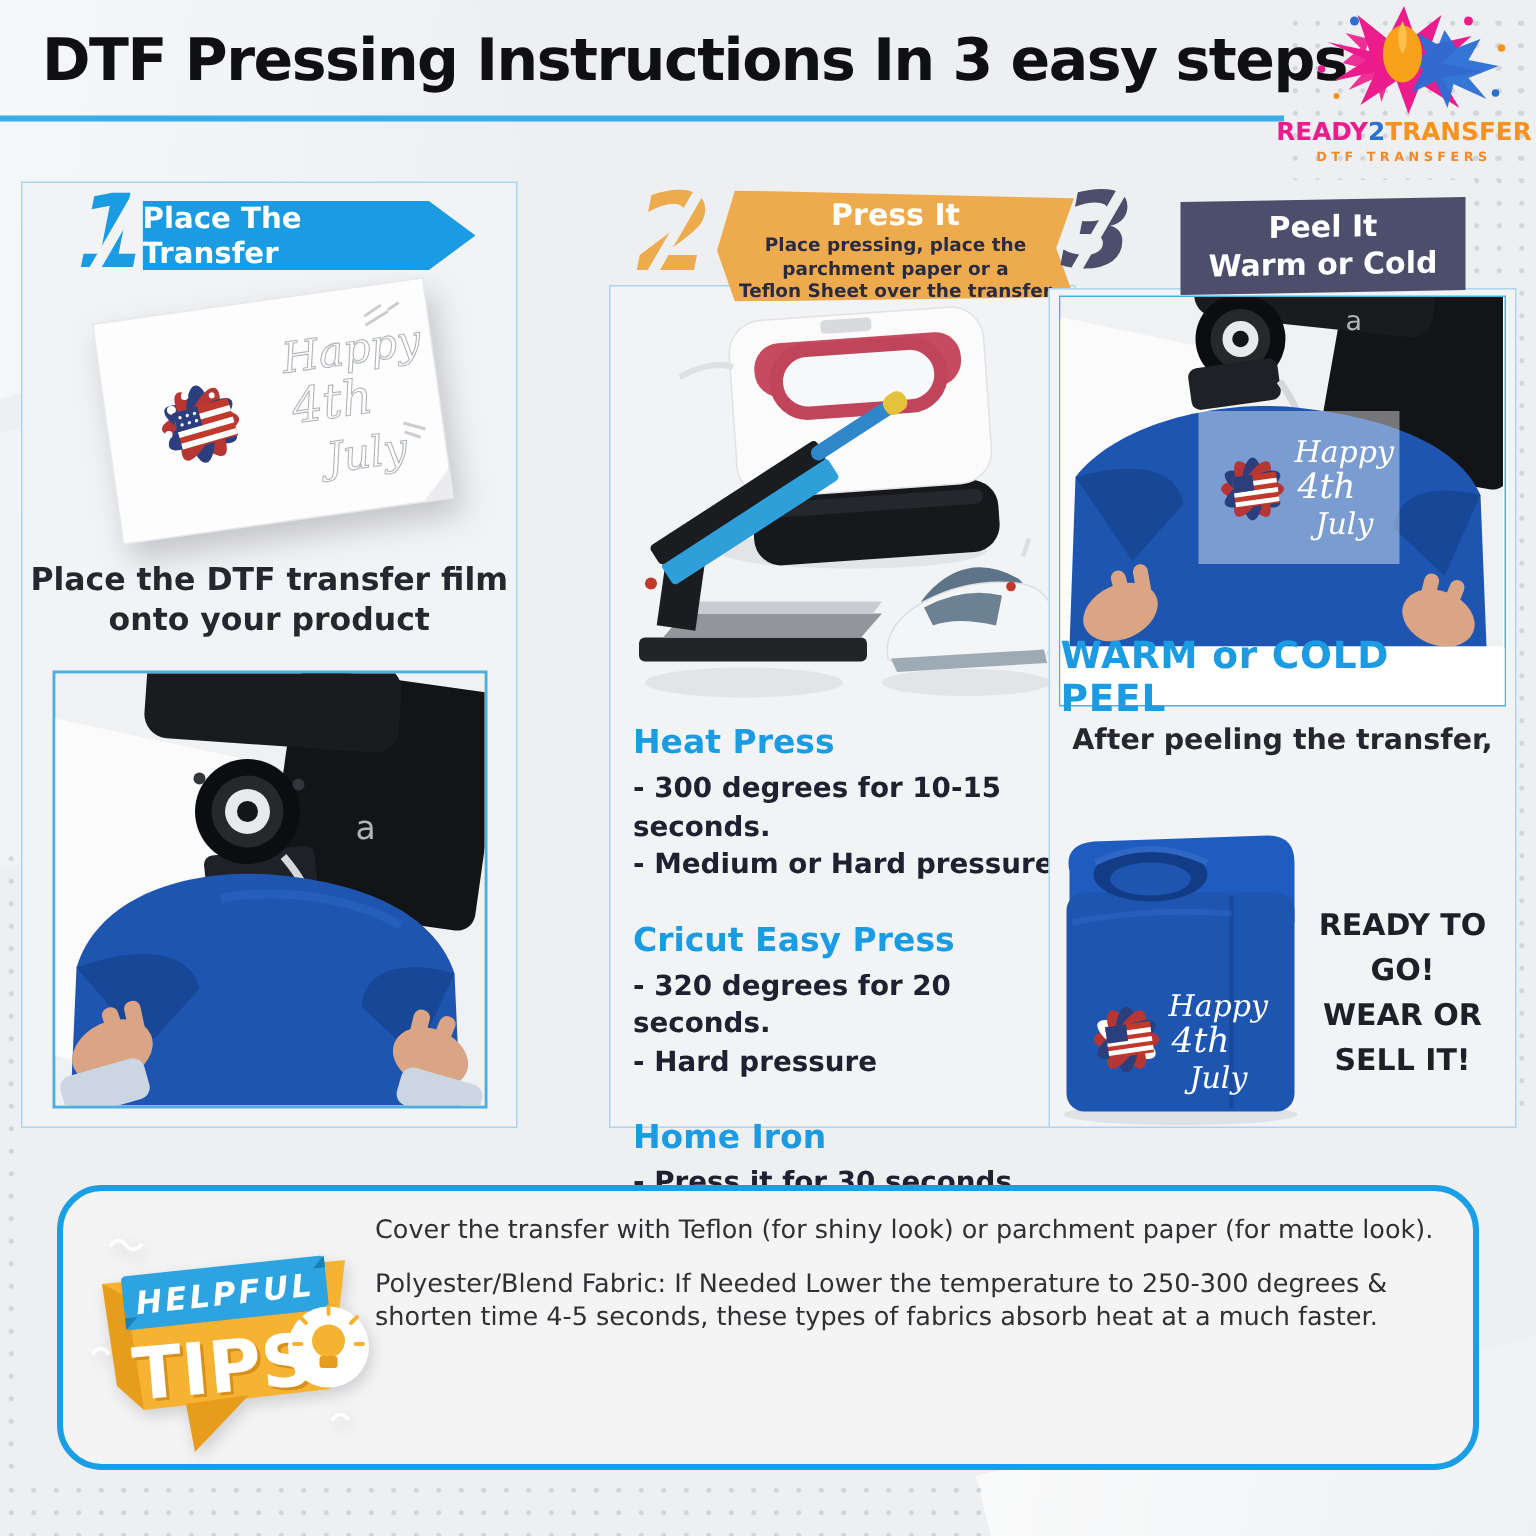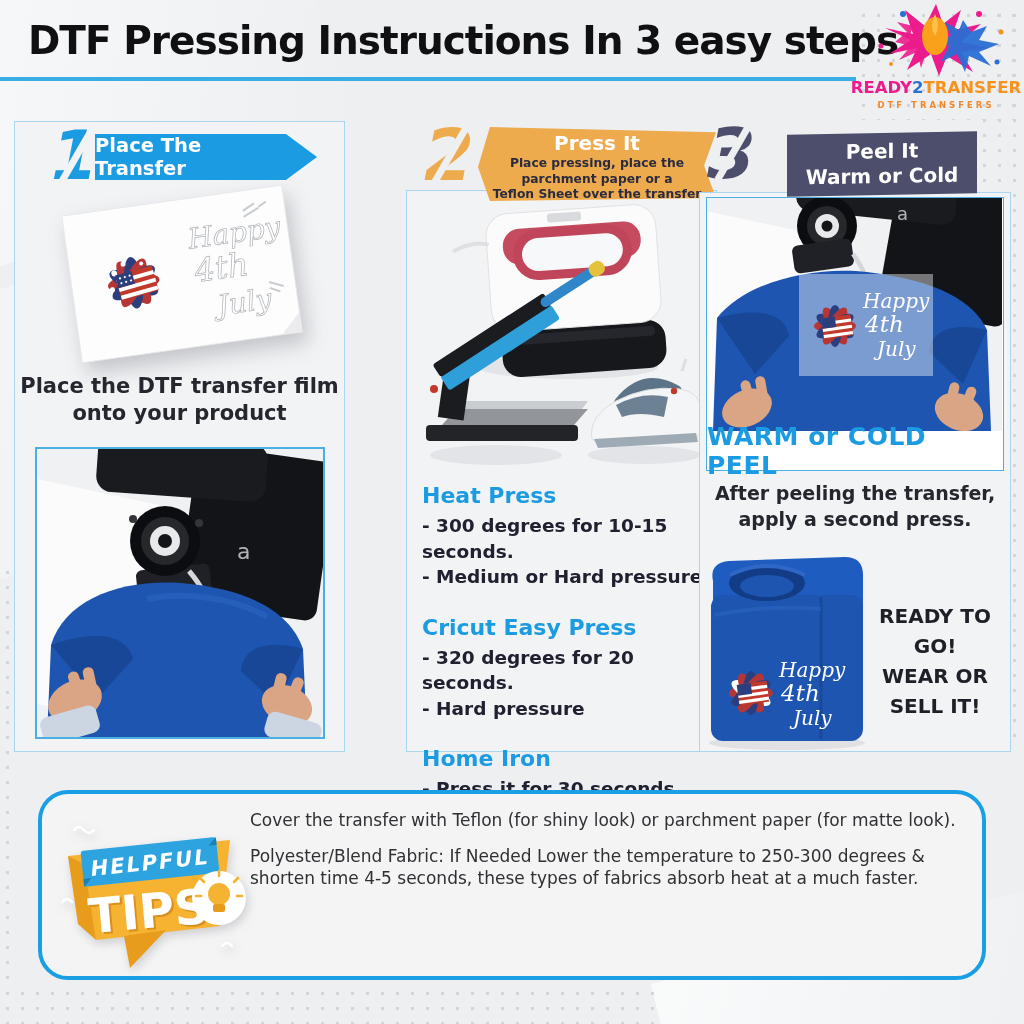--- a/index.html
+++ b/index.html
@@ -331,21 +331,21 @@
           <rect x="36" y="182" width="10" height="28" rx="5" transform="rotate(-16 41 196)"></rect>
           <rect x="50" y="178" width="10" height="30" rx="5" transform="rotate(-10 55 193)"></rect>
           <ellipse cx="252" cy="214" rx="25" ry="18" transform="rotate(22 252 214)"></ellipse>
           <rect x="240" y="184" width="10" height="30" rx="5" transform="rotate(14 245 199)"></rect>
           <rect x="256" y="188" width="10" height="28" rx="5" transform="rotate(22 261 202)"></rect>
         </g>
       </svg>
       <div class="peel-label">WARM or COLD PEEL</div>
     </div>
 
-    <p class="after-text"><span>After peeling the transfer,</span><br><span>apply a second press.</span></p>
+    <p class="after-text"><span>After peeling the transfer,</span><br></p>
 
     <svg class="folded-svg" width="168" height="206" viewBox="0 0 168 206">
       <ellipse cx="84" cy="198" rx="78" ry="7" fill="#dfe1e4"></ellipse>
       <path d="M10 36 Q6 18 26 16 L142 12 Q160 12 160 30 L160 70 L10 74 Z" fill="#1f5cc0"></path>
       <rect x="8" y="50" width="152" height="146" rx="12" fill="#1d55b0"></rect>
       <path d="M118 52 V194" stroke="#16418c" stroke-width="3" opacity=".55"></path>
       <path d="M12 70 Q60 60 118 64" stroke="#2e67c5" stroke-width="4" fill="none" opacity=".5"></path>
       <ellipse cx="64" cy="38" rx="38" ry="18" fill="#123c86"></ellipse>
       <ellipse cx="64" cy="41" rx="27" ry="11" fill="#1d55b0"></ellipse>
       <path d="M27 30 Q64 12 102 30" stroke="#2e67c5" stroke-width="4" fill="none"></path>

